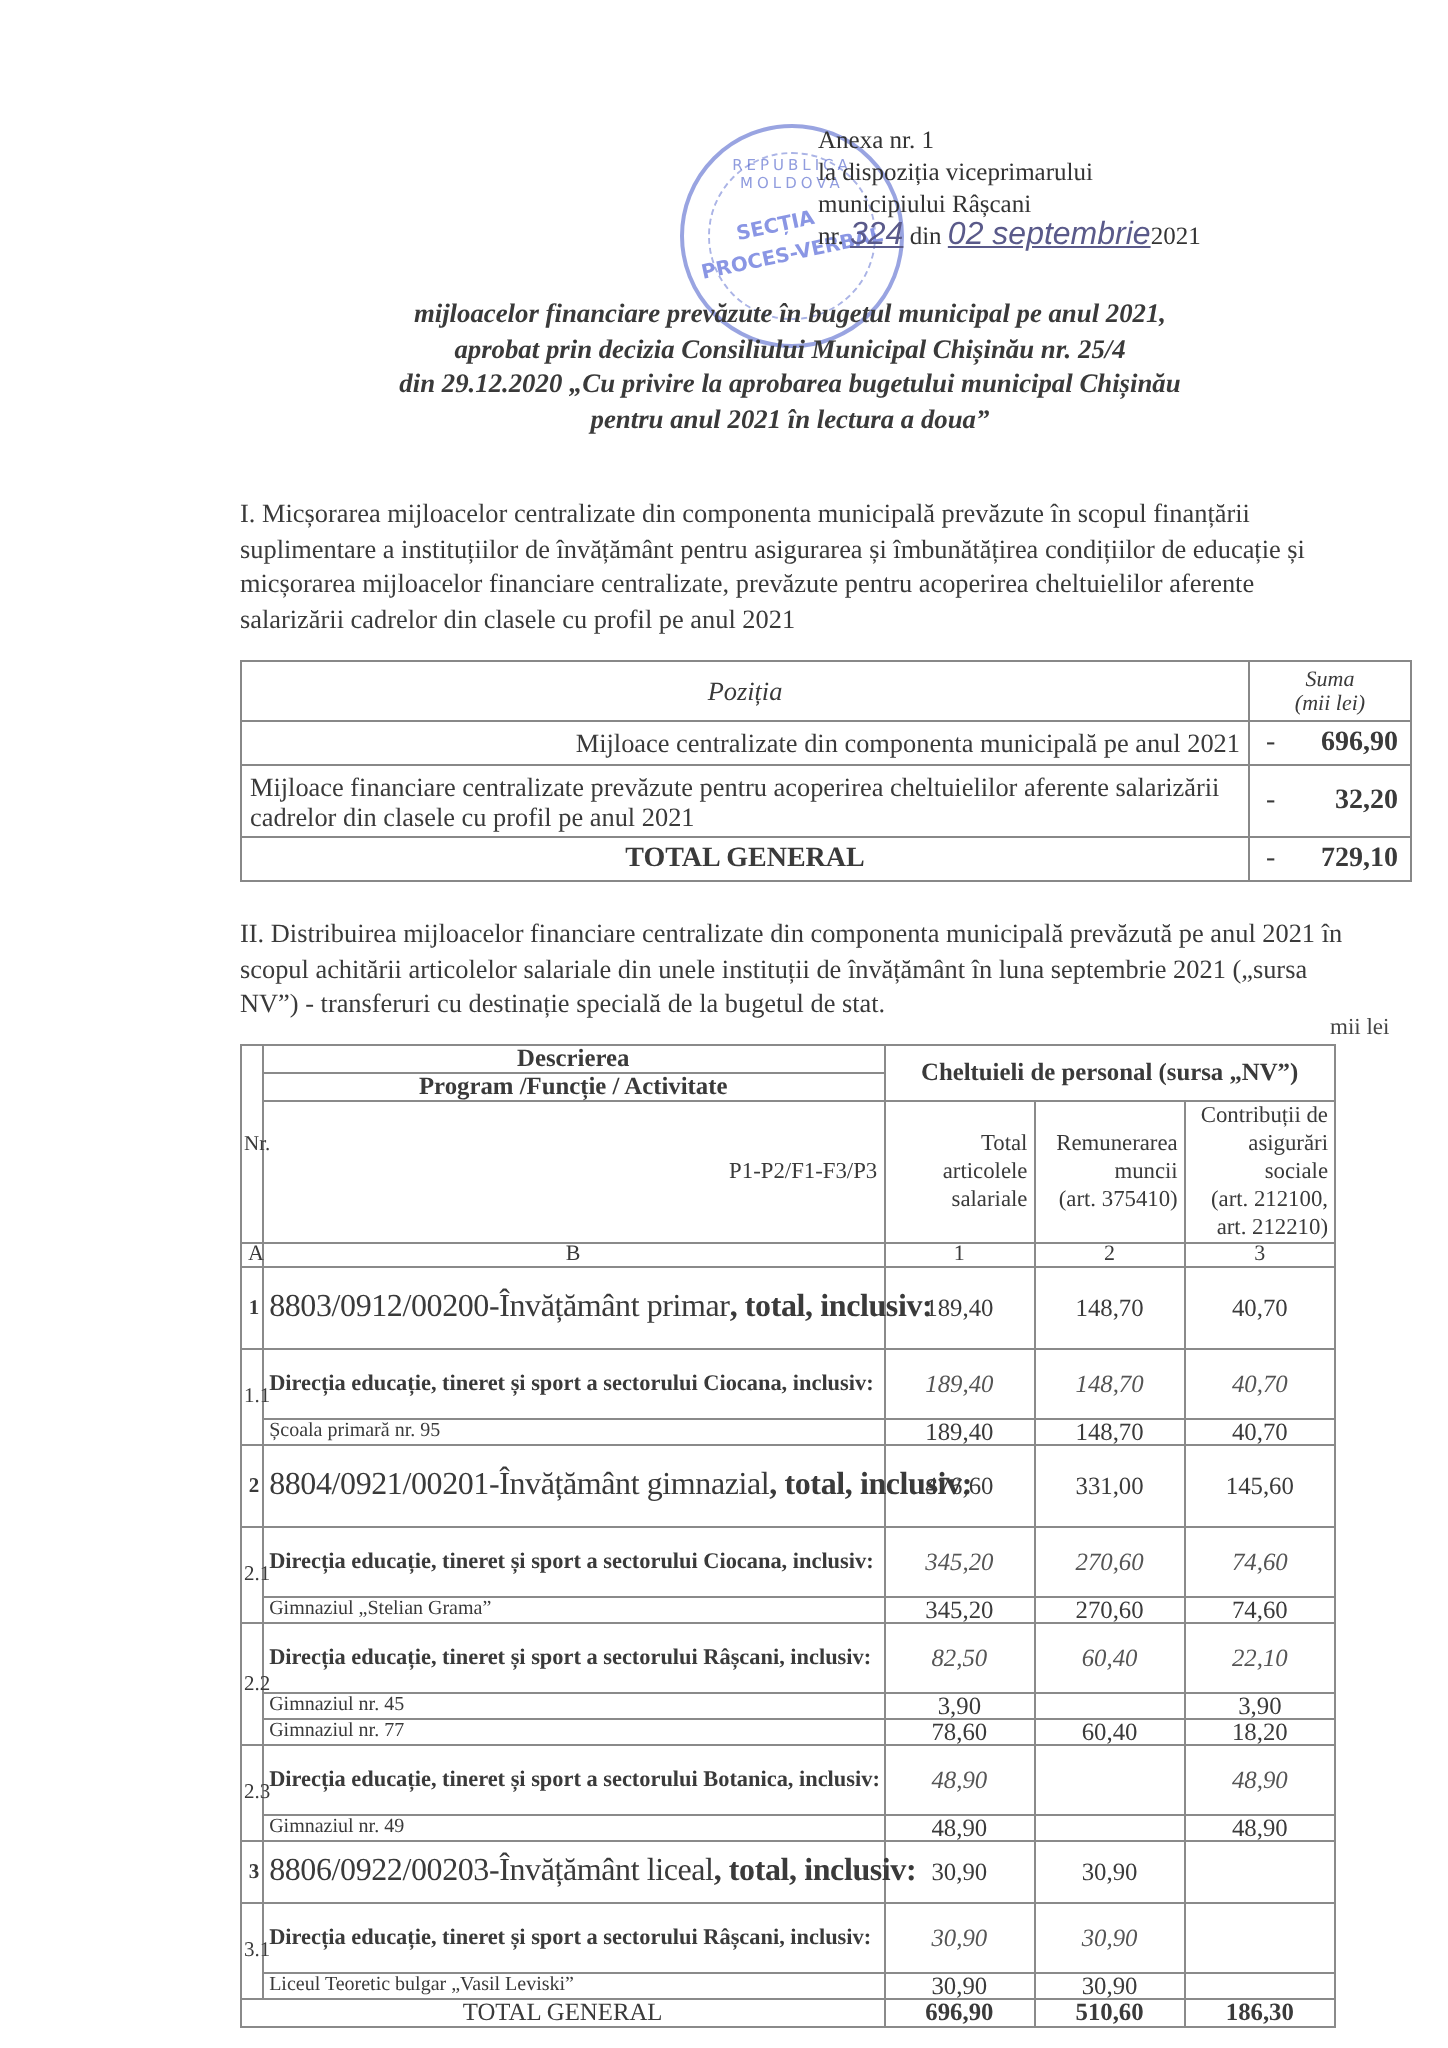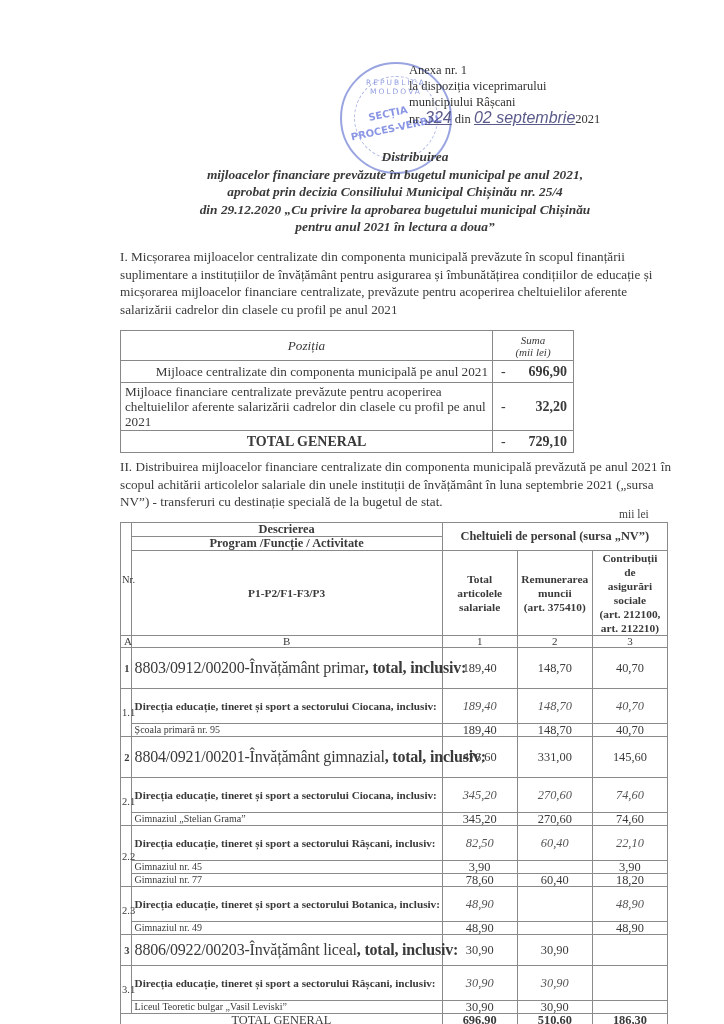--- a/index.html
+++ b/index.html
@@ -24,44 +24,44 @@
            font-size: 10px; color: rgba(60, 80, 210, 0.6); transform: rotate(-12deg); }
 
   
   .title-block { position: absolute; left: 120px; width: 550px; top: 148px; text-align: center;
            font-style: italic; font-weight: bold; font-size: 13.4px; line-height: 17.5px; color: #3a3a3a; }
   .title-block .t1 { padding-left: 40px; }
 
   .para { position: absolute; left: 120px; width: 560px; font-size: 13.2px; line-height: 17.5px; color: #3a3a3a; }
   .para-1 { top: 248px; }
   .para-2 { top: 458px; }
-  .unit-label { position: absolute; left: 619px; top: 508px; font-size: 11.5px; color: #444; }
+  .unit-label { position: absolute; left: 665px; top: 508px; font-size: 11.5px; color: #444; }
 
   
   table { border-collapse: collapse; position: absolute; }
-  .t1tbl { left: 120px; top: 330px; width: 454px; }
+  .t1tbl { left: 120px; top: 330px; width: 586px; }
   .t1tbl td { border: 1.4px solid #888; font-size: 13.2px; padding: 1px 4px; color: #3a3a3a; }
   .t1tbl .hdr { text-align: center; font-style: italic; height: 27px; }
   .t1tbl .hdr-sum { text-align: center; font-style: italic; font-size: 11px; line-height: 12px; width: 72px; }
   .t1tbl .num { font-weight: bold; font-size: 14px; white-space: nowrap; }
   .t1tbl .num .dash { float: left; padding-left: 4px; font-weight: normal; }
   .t1tbl .num .v { float: right; padding-right: 2px; }
   .t1tbl .r1 td { height: 19px; text-align: right; }
   .t1tbl .r2 td { height: 33px; line-height: 15px; margin-top: 11px; }
   .t1tbl .total td { height: 19px; }
   .t1tbl .total .lbl { text-align: center; font-weight: bold; font-size: 14px; }
 
   
   .t2tbl { left: 120px; top: 522px; width: 548px; table-layout: fixed; }
   .t2tbl td { border: 1.2px solid #8a8a8a; color: #3a3a3a; padding: 0 3px; font-size: 12px; }
   .t2tbl .c-nr { width: 10px; }
   .t2tbl .c-b { width: 294px; }
   .t2tbl .c-1, .t2tbl .c-2, .t2tbl .c-3 { width: 71px; }
   .t2tbl .h-bold { font-weight: bold; text-align: center; font-size: 12.4px; margin-top: 32px; }
-  .t2tbl .h-sub { font-weight: bold; text-align: center; font-size: 11.4px; line-height: 14px; }
+  .t2tbl .h-sub { font-weight: normal; text-align: right; font-size: 11.4px; line-height: 14px; }
   .t2tbl .nr { font-size: 10.5px; text-align: left; padding: 0 1px; vertical-align: middle; }
   .t2tbl .idx td { height: 11px; font-size: 11px; text-align: center; line-height: 11px; }
   .t2tbl .prog td { height: 40px; }
   .t2tbl .prog .desc { font-size: 16px; white-space: nowrap; letter-spacing: -0.2px; }
   .t2tbl .prog .desc b { font-weight: bold; }
   .t2tbl .prog .val { text-align: center; font-size: 12.4px; }
   .t2tbl .sect td { height: 34px; }
   .t2tbl .sect .desc { font-weight: bold; font-size: 11.2px; white-space: nowrap; }
   .t2tbl .sect .val { font-style: italic; text-align: center; font-size: 12.4px; color: #555; }
   .t2tbl .sch td { height: 12px; line-height: 12px; }
@@ -87,21 +87,20 @@
   <div>municipiului  Râșcani</div>
   <div>
     <span>nr.</span>
     <span class="hand">324</span>
     <span>din</span>
     <span class="hand">02 septembrie</span><span>2021</span>
   </div>
 </div>
 
 <div class="title-block">
-  <div class="t1">Distribuirea</div>
   <div>mijloacelor financiare prevăzute în bugetul municipal pe anul  2021,</div>
   <div>aprobat prin decizia Consiliului Municipal Chișinău nr. 25/4</div>
   <div>din 29.12.2020 „Cu privire la aprobarea bugetului municipal Chișinău</div>
   <div>pentru anul 2021 în lectura a doua”</div>
 </div>
 
 <div class="para para-1">I. Micșorarea mijloacelor centralizate din componenta municipală prevăzute în scopul finanțării suplimentare a instituțiilor de învățământ pentru asigurarea și îmbunătățirea condițiilor de educație și micșorarea mijloacelor financiare centralizate, prevăzute pentru acoperirea cheltuielilor aferente salarizării cadrelor din clasele cu profil pe anul 2021</div>
 
 <table class="t1tbl">
   <tbody>

